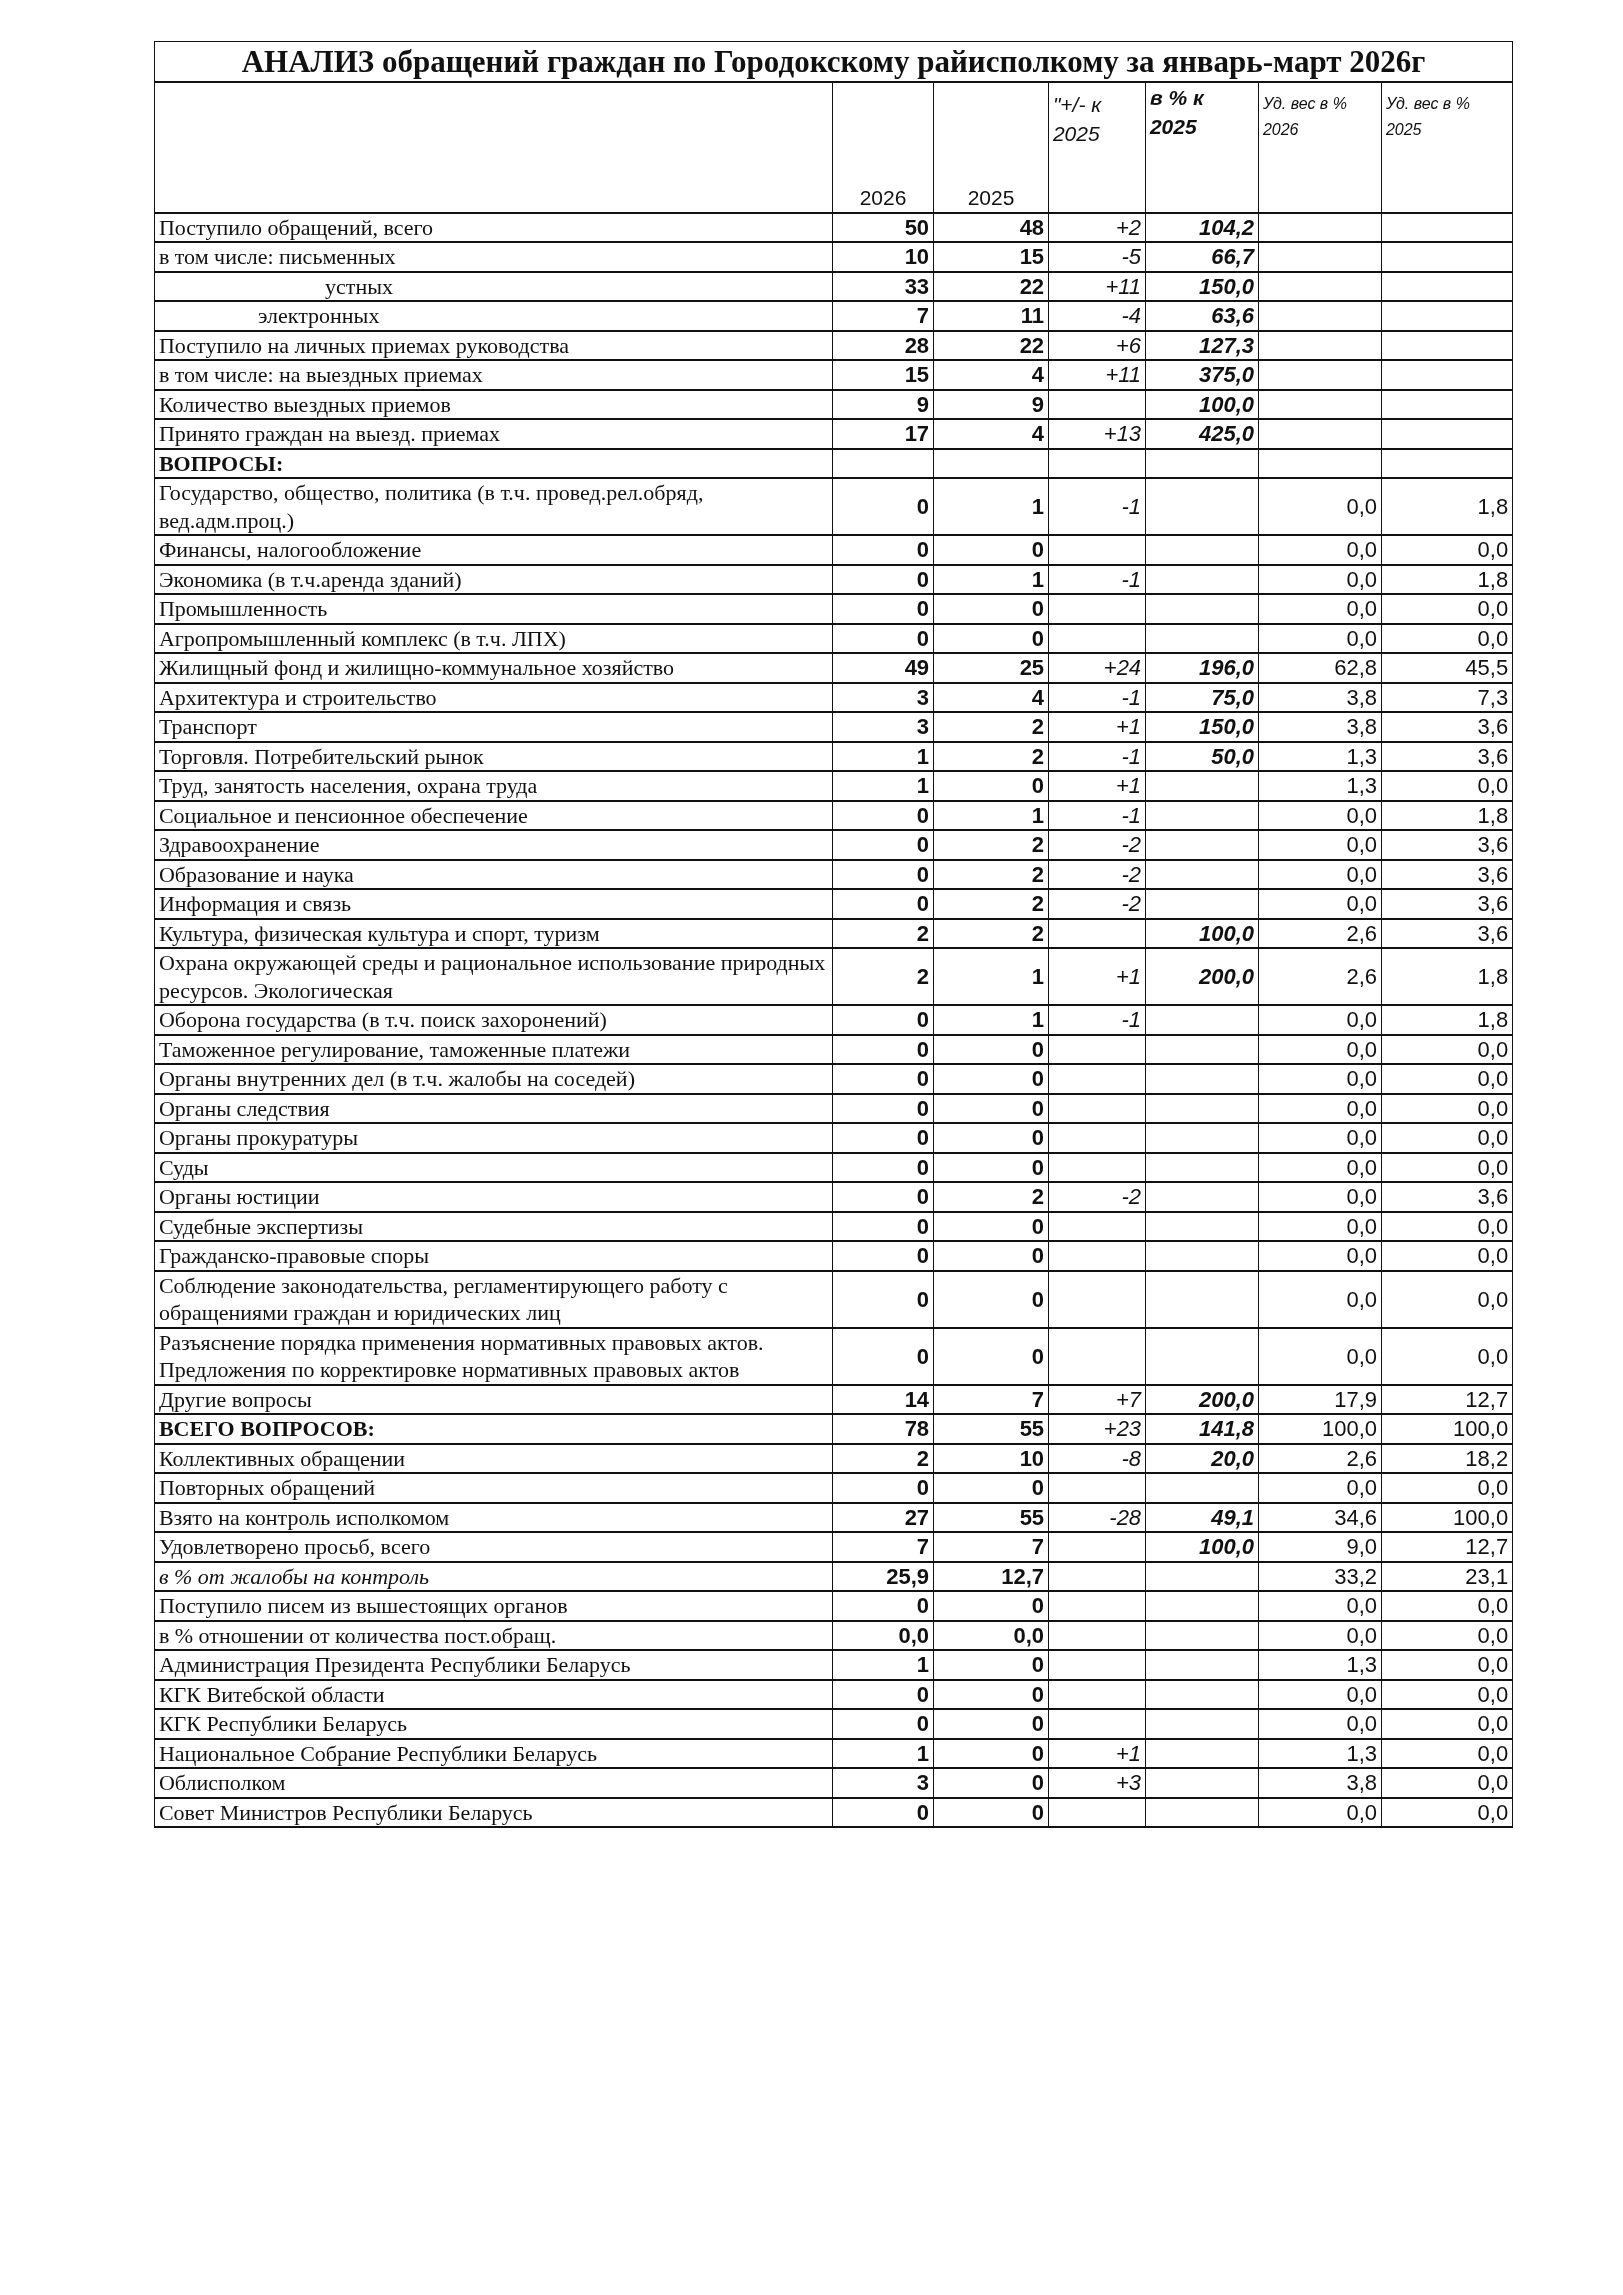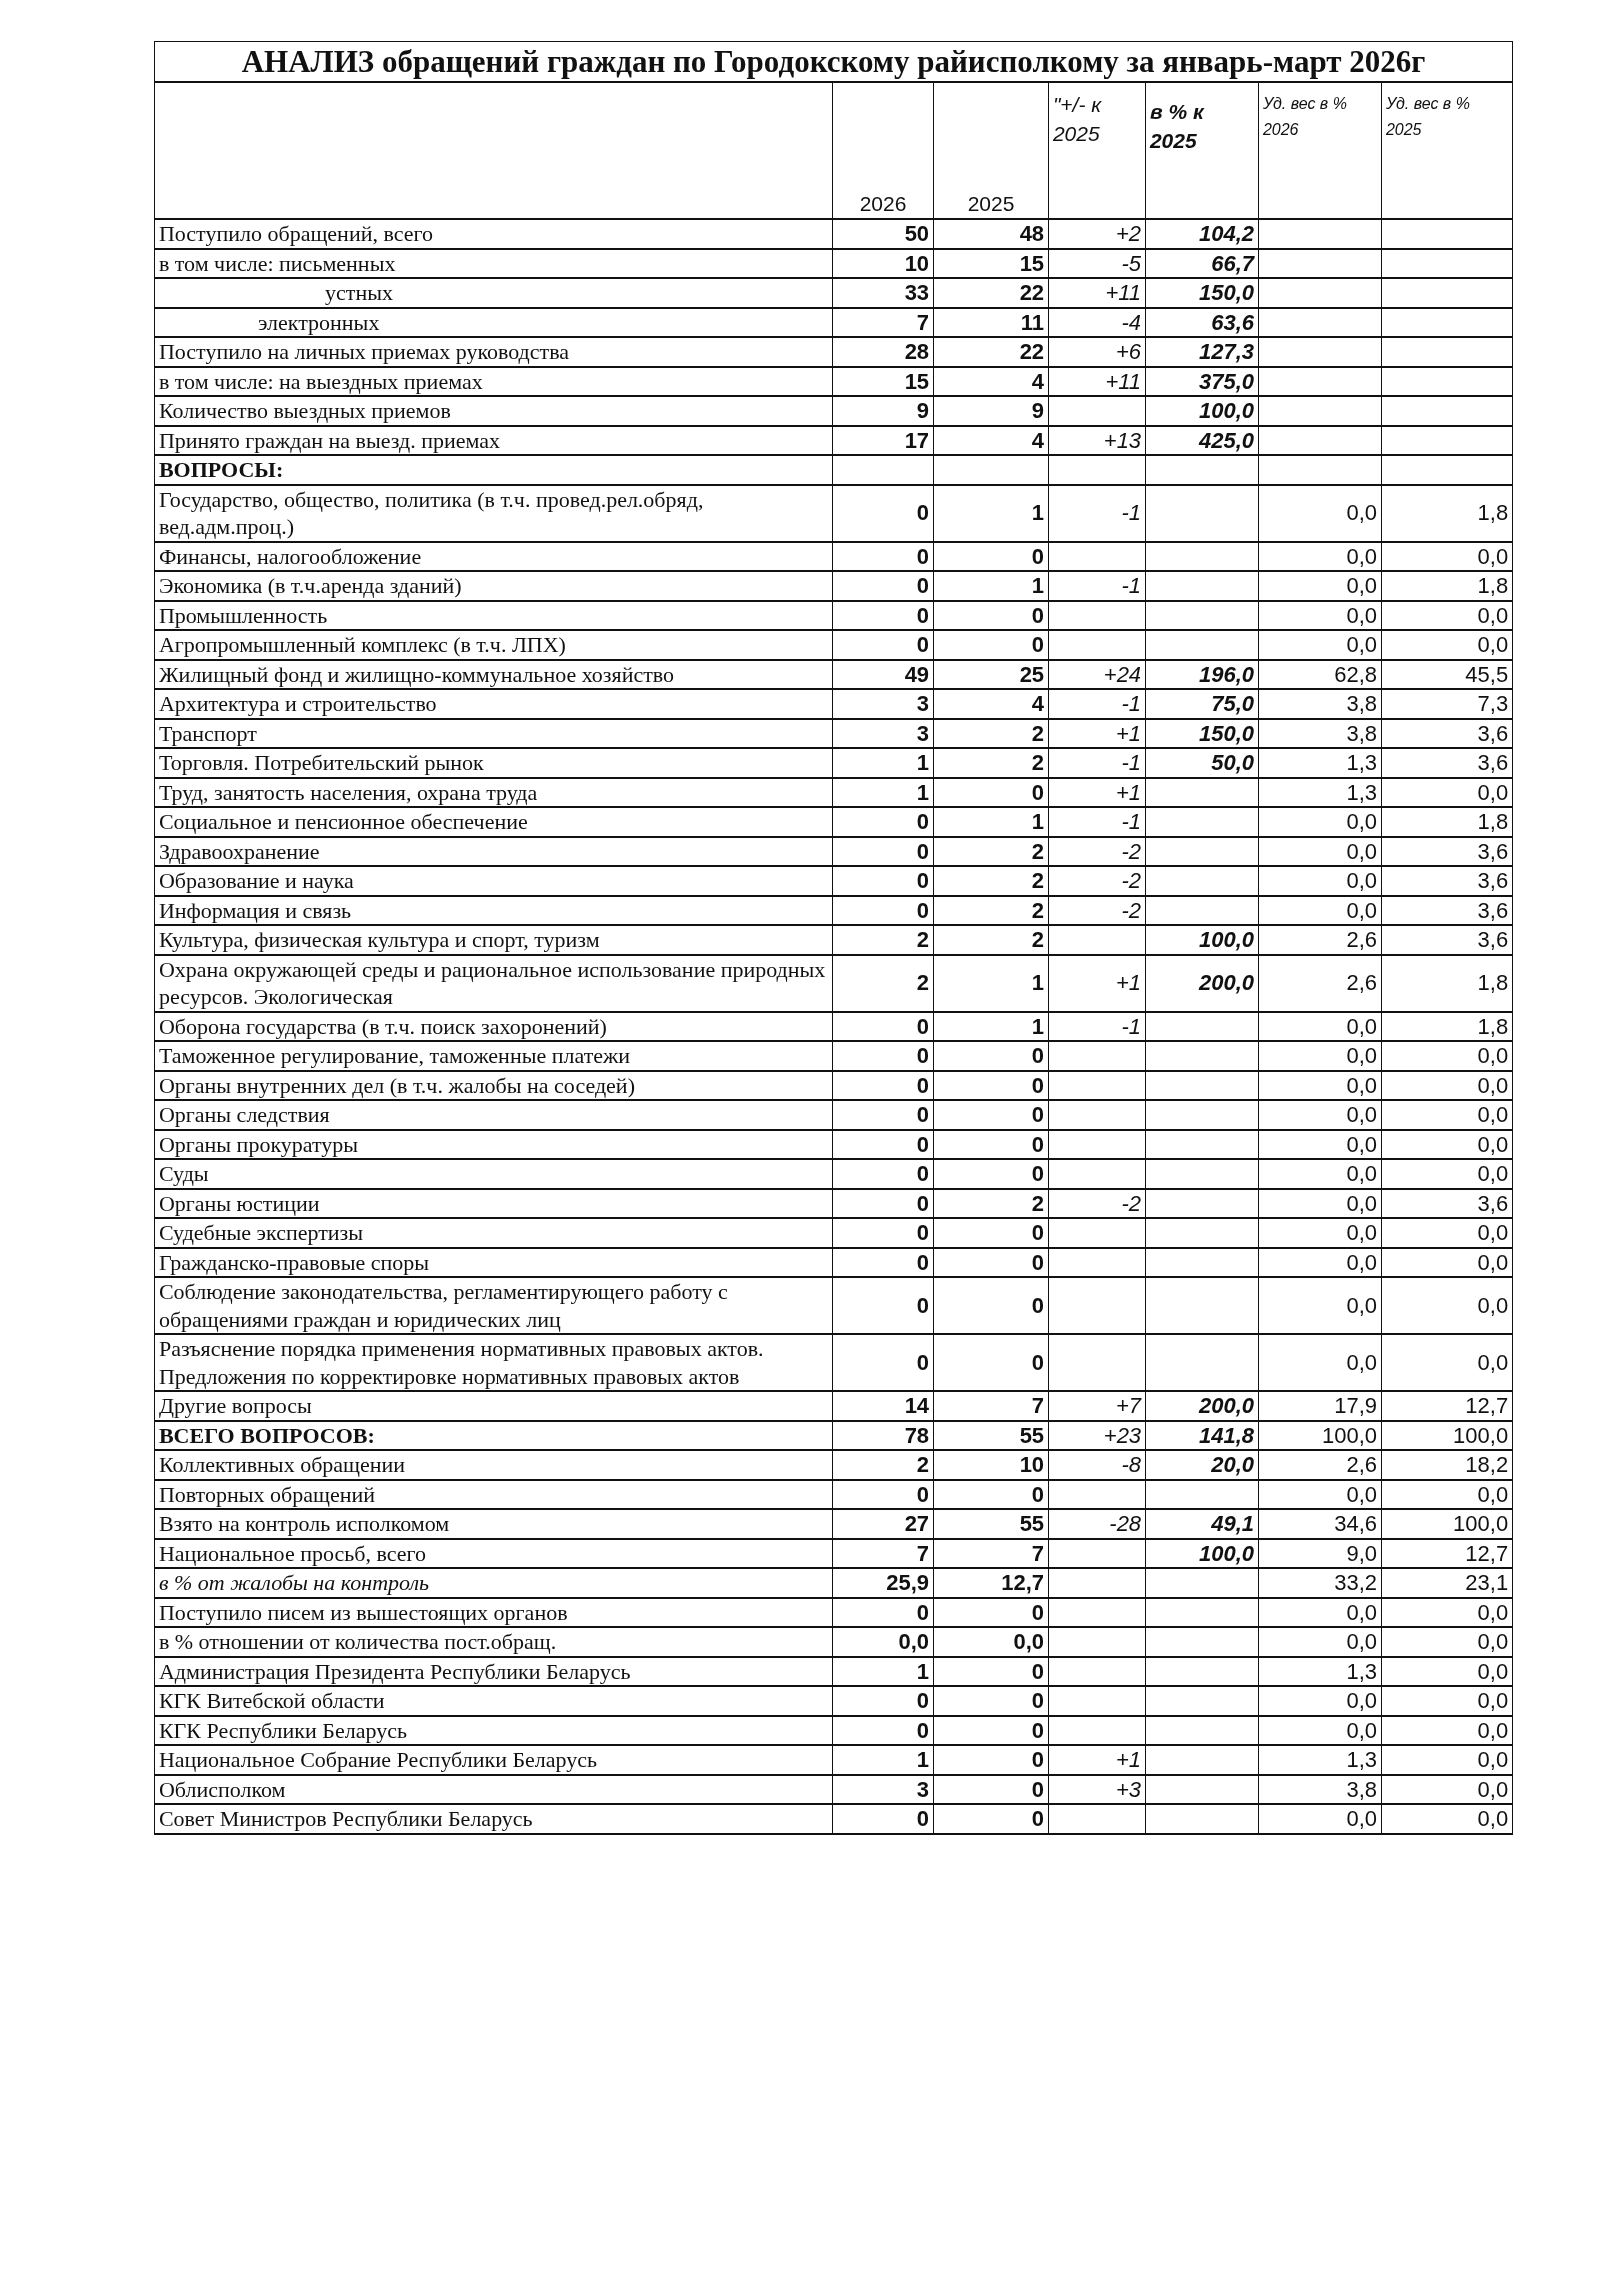--- a/index.html
+++ b/index.html
@@ -7,21 +7,21 @@
   #sheet{position:absolute;left:154px;top:41px;width:1328px;}
   table{border-collapse:collapse;width:1357px;table-layout:fixed;}
   td{border:1.3px solid #111;padding:0 3.9px;vertical-align:bottom;font-size:22px;line-height:27.5px;}
   td.label{font-family:"Liberation Serif",serif;}
   td.num{text-align:right;font-family:"Liberation Sans",sans-serif;}
   td.bold{font-weight:bold;}
   td.ital{font-style:italic;}
   td.title{text-align:center;font-weight:bold;font-size:31px;line-height:39px;vertical-align:middle;border-bottom:2.6px solid #111;}
   tr.head td{height:121px;font-family:"Liberation Sans",sans-serif;font-size:21px;line-height:29px;vertical-align:bottom;border-bottom:2.6px solid #111;}
   tr.head td.pm{font-style:italic;vertical-align:top;padding-top:6.5px;}
-  tr.head td.pct{font-style:italic;font-weight:bold;vertical-align:top;padding-top:14px;}
+  tr.head td.pct{font-style:italic;font-weight:bold;vertical-align:top;padding-top:0;}
   tr.head td.sh{font-style:italic;font-size:16px;line-height:26px;vertical-align:top;padding-top:7.9px;}
   tr.r td{border-bottom:2.6px solid #111;}
   tr.tall td.num{vertical-align:middle;}
   .upper{font-weight:bold;}
 </style>
 </head>
 <body>
 
 <div id="sheet">
   <table>
@@ -412,21 +412,21 @@
         <tr class="r">
           <td class="label">Взято на контроль исполкомом</td>
           <td class="num bold">27</td>
           <td class="num bold">55</td>
           <td class="num ital">-28</td>
           <td class="num bold ital">49,1</td>
           <td class="num">34,6</td>
           <td class="num">100,0</td>
         </tr>
         <tr class="r">
-          <td class="label">Национальное просьб, всего</td>
+          <td class="label">Удовлетворено просьб, всего</td>
           <td class="num bold">7</td>
           <td class="num bold">7</td>
           <td class="num ital"></td>
           <td class="num bold ital">100,0</td>
           <td class="num">9,0</td>
           <td class="num">12,7</td>
         </tr>
         <tr class="r">
           <td class="label ital">в % от жалобы на контроль</td>
           <td class="num bold">25,9</td>

